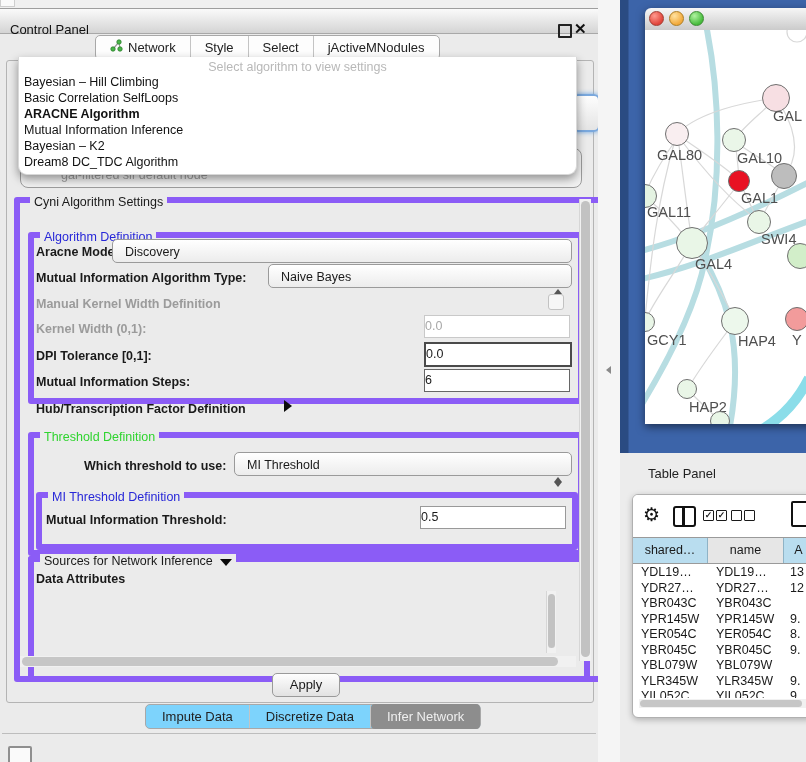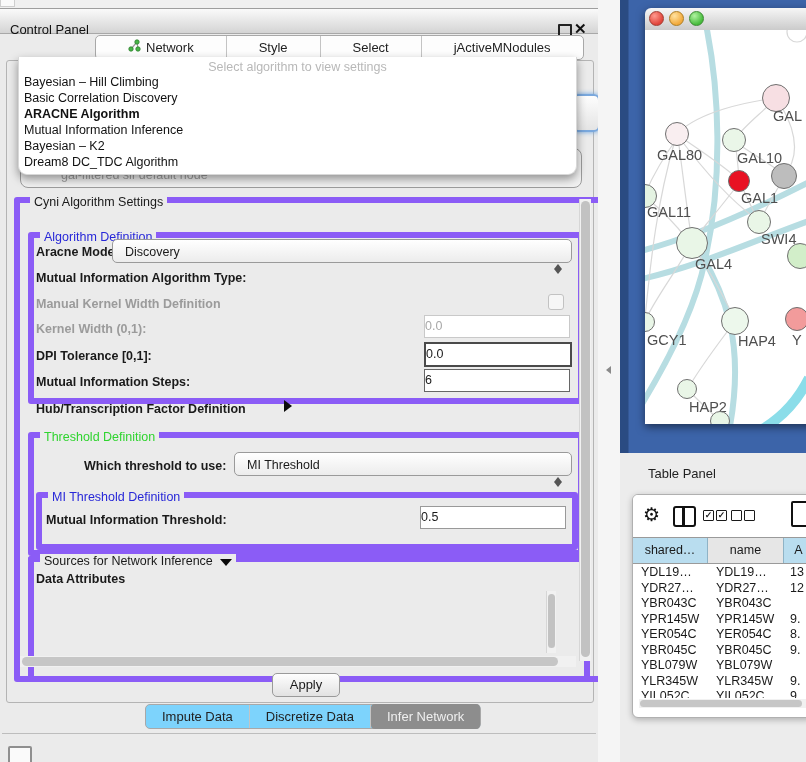--- a/index.html
+++ b/index.html
@@ -16,21 +16,21 @@
   #top-notch{left:0;top:0;width:13px;height:6px;background:#fafafa;border:1px solid #cfcfcf;border-top:none;}
   #titlebar{left:0;top:8px;width:598px;height:24px;background:linear-gradient(#fafafa,#d4d4d4);
     border-top:1px solid #9e9e9e;border-bottom:1px solid #a8a8a8;}
   #panel-title{left:10px;top:13px;font-size:13px;color:#111;}
   #float-btn{left:558px;top:15px;width:10px;height:10px;border:2px solid #222;border-radius:1px;background:transparent;}
   #close-btn{left:574px;top:11px;font-size:15px;font-weight:bold;color:#111;}
 
   
   #tabstrip{left:95px;top:35px;height:23px;display:flex;background:#fdfdfd;border:1px solid #a8a8a8;
     border-radius:5px;overflow:visible;}
-  .tab{height:23px;line-height:23px;padding:0 32px;font-size:13px;color:#222;border-right:1px solid #c4c4c4;
+  .tab{height:23px;line-height:23px;padding:0 14px;font-size:13px;color:#222;border-right:1px solid #c4c4c4;
     display:flex;align-items:center;gap:5px;background:transparent;}
   .tab:last-child{border-right:none;border-radius:0 5px 5px 0;}
   .tab.selected{background:#8d8d8d;color:#efefef;border-radius:4px;border-right:none;margin:-1px 0;height:25px;line-height:25px;}
 
   #main-box{left:6px;top:60px;width:586px;height:641px;border:1px solid #b4b4b4;border-radius:3px;background:#ebebeb;}
 
   
   #frag-combo{left:572px;top:94px;width:24px;height:34px;border:2px solid #7aa8dd;border-radius:6px;
     background:linear-gradient(#fdfdfd,#e4e4e4);box-shadow:0 0 5px #6aa3e0;}
   #frag-network-combo{left:20px;top:148px;width:560px;height:38px;border:1px solid #9c9c9c;border-radius:8px;background:#f1f1f1;}
@@ -160,41 +160,45 @@
 
     <div id="frag-combo" class="abs"></div>
     <div id="frag-network-combo" class="abs">
       <span class="lbl">gal-filtered sif default node</span>
     </div>
 
     <div id="algo-popup" class="abs">
       <div id="algo-placeholder" class="abs">Select algorithm to view settings</div>
       <div id="algo-items" class="abs" style="left:0;top:17px;width:100%;">
           <div class="algo-item" style="top: 0px;">Bayesian – Hill Climbing</div>
-          <div class="algo-item" style="top: 16px;">Basic Correlation Discovery</div>
+          <div class="algo-item" style="top: 16px;">Basic Correlation SelfLoops</div>
           <div class="algo-item bold" style="top: 32px;">ARACNE Algorithm</div>
           <div class="algo-item" style="top: 48px;">Mutual Information Inference</div>
           <div class="algo-item" style="top: 64px;">Bayesian – K2</div>
           <div class="algo-item" style="top: 80px;">Dream8 DC_TDC Algorithm</div>
         </div>
     </div>
 
     <div id="settings-group" class="abs groupbox">
       <span class="grouptitle" id="settings-title">Cyni Algorithm Settings</span>
     </div>
 
     <div class="abs groupbox" style="left:28px;top:232px;width:544px;height:160px;">
       <span class="grouptitle blue-t" style="left:6px;">Algorithm Definition</span>
     </div>
     <div class="abs lbl bold" style="left:36px;top:245px;">Aracne Mode:</div>
     <div class="combo" style="left:112px;top:239px;width:460px;">
       <span>Discovery</span>
       <span class="stepper"><span class="up"></span><span class="dn" style="display:block;"></span></span>
     </div>
     <div class="abs lbl bold" style="left:36px;top:271px;">Mutual Information Algorithm Type:</div>
+    <div class="combo" style="left:268px;top:264px;width:304px;">
+      <span>Naive Bayes</span>
+      <span class="stepper"><span class="up"></span><span class="dn" style="display:block;"></span></span>
+    </div>
     <div class="abs lbl bold gray" style="left:36px;top:297px;">Manual Kernel Width Definition</div>
     <div class="abs" style="left:548px;top:294px;width:14px;height:14px;border:1px solid #c2c2c2;border-radius:3px;background:#f6f6f6;"></div>
     <div class="abs lbl bold gray" style="left:36px;top:322px;">Kernel Width (0,1):</div>
     <div class="field" style="left:424px;top:315px;width:136px;border:1px solid #c9c9c9;color:#a8a8a8;">0.0</div>
     <div class="abs lbl bold" style="left:36px;top:349px;">DPI Tolerance [0,1]:</div>
     <div class="field" style="left:424px;top:342px;width:136px;border:2px solid #4a4a4a;">0.0</div>
     <div class="abs lbl bold" style="left:36px;top:375px;">Mutual Information Steps:</div>
     <div class="field" style="left:424px;top:369px;width:136px;border:1px solid #666;">6</div>
 
     <div class="abs lbl bold" style="left:36px;top:402px;">Hub/Transcription Factor Definition</div>

